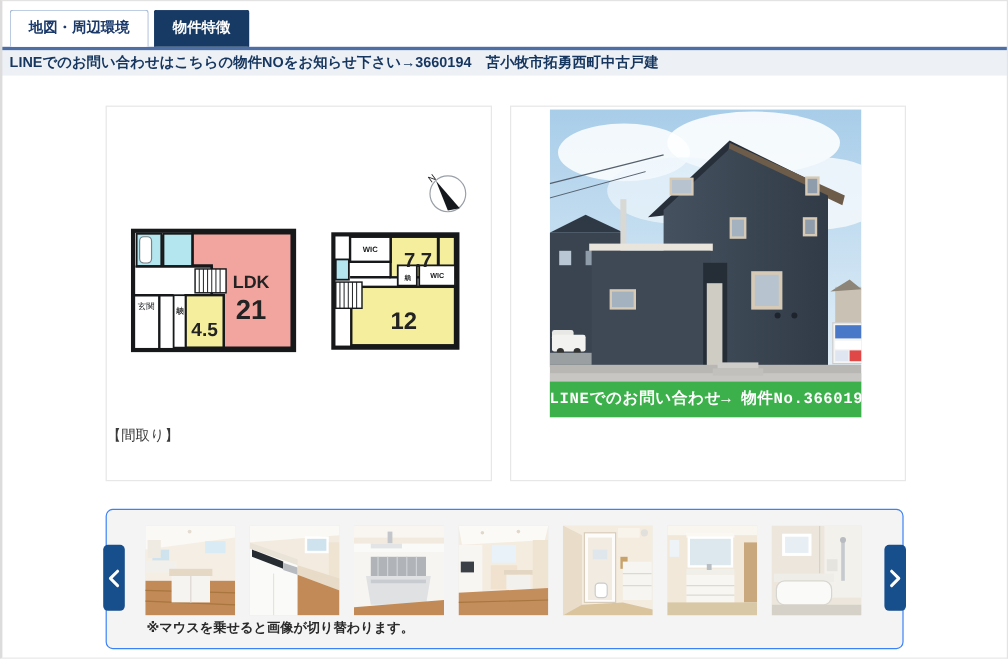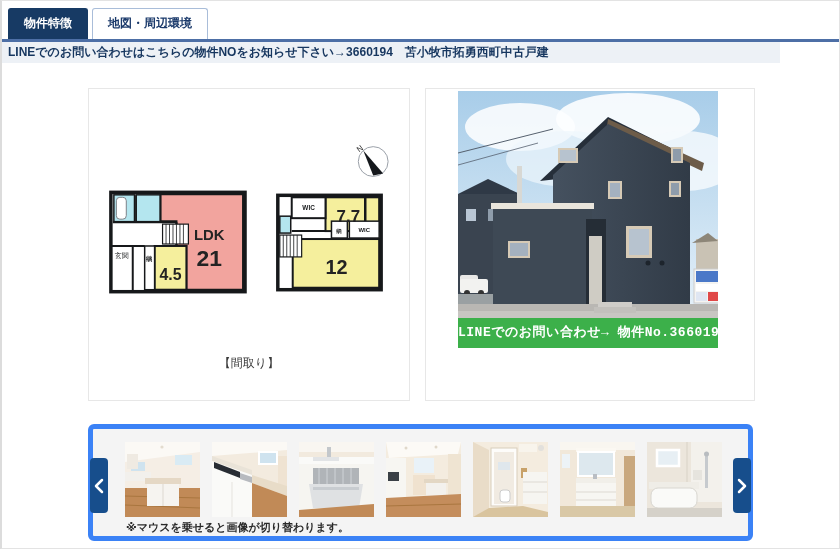--- a/index.html
+++ b/index.html
@@ -8,60 +8,60 @@
   #app{position:absolute;inset:0;background:#fff}
   .frame{position:absolute;inset:0;border:1px solid #e3e3e3;border-left:2px solid #dcdcdc;pointer-events:none;z-index:50}
 
   
   .tabbar{position:absolute;left:8px;top:8px;display:flex;gap:4px;z-index:5}
   .tab{height:31px;line-height:29px;padding:0 15px;font-size:12px;font-weight:bold;
        border:1px solid var(--tab-border,#a9bdd9);border-bottom:none;background:#fff;
        color:var(--tab-text,#1b3a6b);border-radius:3px 3px 0 0;cursor:pointer;white-space:nowrap}
   .tab.active{background:var(--tab-active-bg,#173a64);color:#fff;border-color:var(--tab-active-bg,#173a64)}
   .tab-underline{position:absolute;left:0;top:39px;width:840px;height:3px;background:var(--tab-underline,#4d6fa6)}
-  .notice{position:absolute;left:0;top:42px;width:780px;height:21px;background:var(--notice-bg,#edf1f6);
+  .notice{position:absolute;left:0;top:42px;width:840px;height:21px;background:var(--notice-bg,#edf1f6);
           color:var(--notice-text,#16365f);font-size:12px;font-weight:bold;line-height:21px;padding-left:8px;
           white-space:nowrap;overflow:hidden}
 
   
   .panel{position:absolute;background:#fff;border:1px solid #e7e7e7}
   #panel-plan{left:88px;top:88px;width:322px;height:313px}
   #panel-photo{left:425px;top:88px;width:330px;height:313px}
-  .caption{position:absolute;left:0;right:0;text-align:center;font-size:12px;color:#3a3a3a}
+  .caption{position:absolute;left:0;right:0;font-size:12px;color:#3a3a3a}
   #panel-plan .caption{top:266px}
   #panel-photo .caption{top:271px}
   .photo{position:absolute;left:32px;top:2px;width:260px;height:257px;overflow:hidden;cursor:pointer}
   .photo svg{display:block}
   .banner{position:absolute;left:0;bottom:0;width:100%;height:30px;background:var(--banner-green,#3cb04a);
           color:#fff;font-size:13px;font-weight:bold;text-align:center;line-height:30px;letter-spacing:.5px;
           font-family:"Liberation Mono","DejaVu Sans Mono",monospace,sans-serif;white-space:nowrap}
 
   
   .strip{position:absolute;left:88px;top:424px;width:665px;height:117px;background:#f4f4f4;
-         border:5px solid #3b82f6;border-radius:6px}
+         border:1px solid #3b82f6;border-radius:6px}
   .thumbs{position:absolute;left:32px;top:13px;display:flex;gap:12px}
   .thumb{width:75px;height:75px;overflow:hidden;background:#eee;cursor:pointer;flex:0 0 auto}
   .thumb svg{display:block;width:75px;height:75px}
   .nav-btn{position:absolute;top:29px;width:18px;height:55px;background:var(--arrow-bg,#174e8c);
            border:none;border-radius:4px;display:flex;align-items:center;justify-content:center;cursor:pointer;padding:0}
   #prev-btn{left:-3px}
   #next-btn{right:-3px}
   .note{position:absolute;left:33px;top:91px;font-size:11px;font-weight:bold;color:#2a2a2a;white-space:nowrap}
   svg text{font-family:"Liberation Sans","DejaVu Sans",sans-serif}
   .vtext{writing-mode:vertical-rl}
 </style>
 </head>
 <body>
 
 <div id="app">
   <div class="frame"></div>
 
   <div class="tabbar">
+    <div class="tab">地図・周辺環境</div>
     <div class="tab active">物件特徴</div>
-    <div class="tab">地図・周辺環境</div>
   </div>
   <div class="tab-underline"></div>
 
   <div class="notice">LINEでのお問い合わせはこちらの物件NOをお知らせ下さい→3660194　苫小牧市拓勇西町中古戸建</div>
 
   <div class="panel" id="panel-plan">
     <svg viewBox="0 0 322 313" width="320" height="311">
 
       <g>
         <circle cx="286" cy="73" r="15" fill="#ffffff" stroke="#9aa0a8" stroke-width="1"></circle>

